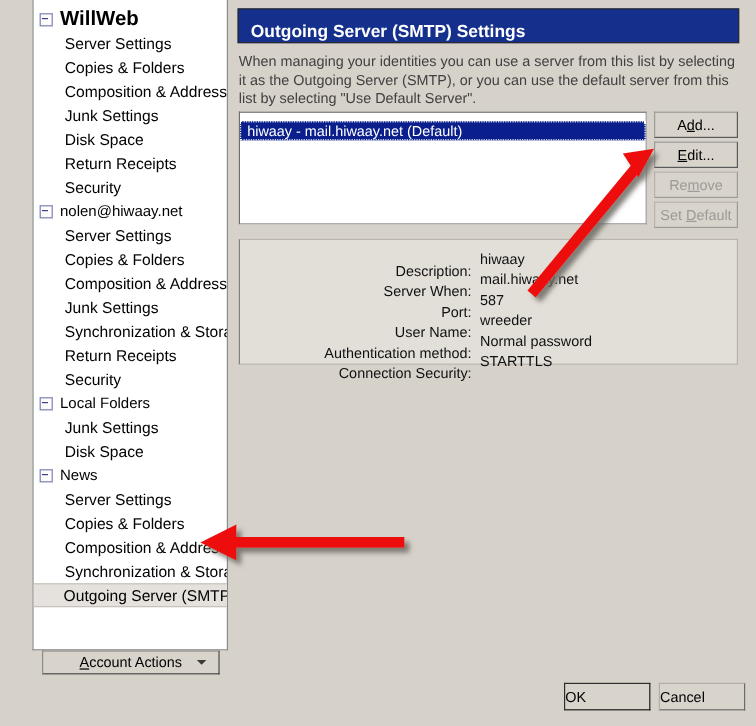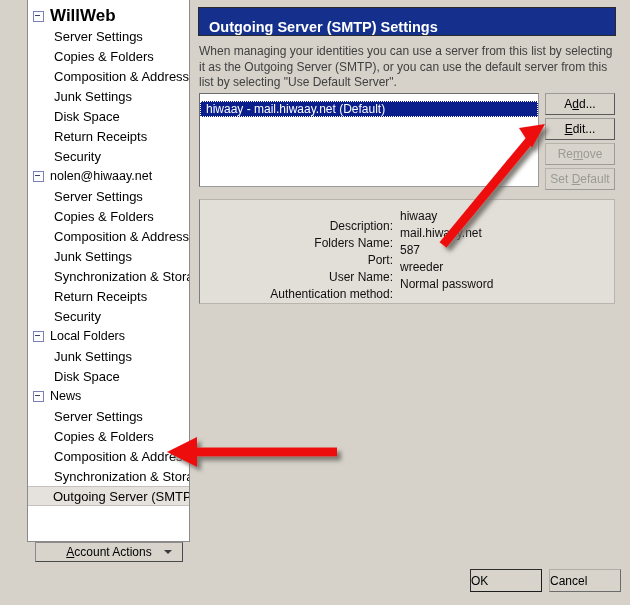--- a/index.html
+++ b/index.html
@@ -348,34 +348,38 @@
   <div class="side-btn disabled" id="btn-setdef">
     <span>Set <u>D</u>efault</span>
   </div>
 
   <div id="details-panel">
       <div class="detail-row">
         <span class="detail-label">Description:</span>
         <span class="detail-value">hiwaay</span>
       </div>
       <div class="detail-row">
-        <span class="detail-label">Folders Name:</span>
+        <span class="detail-label">Server When:</span>
         <span class="detail-value">mail.hiwaay.net</span>
       </div>
       <div class="detail-row">
         <span class="detail-label">Port:</span>
         <span class="detail-value">587</span>
       </div>
       <div class="detail-row">
         <span class="detail-label">User Name:</span>
         <span class="detail-value">wreeder</span>
       </div>
       <div class="detail-row">
         <span class="detail-label">Authentication method:</span>
         <span class="detail-value">Normal password</span>
+      </div>
+      <div class="detail-row">
+        <span class="detail-label">Connection Security:</span>
+        <span class="detail-value">STARTTLS</span>
       </div>
     </div>
 
   <div class="bottom-btn" id="btn-ok">
     <span>OK</span>
   </div>
   <div class="bottom-btn" id="btn-cancel">
     <span>Cancel</span>
   </div>
 </div>

